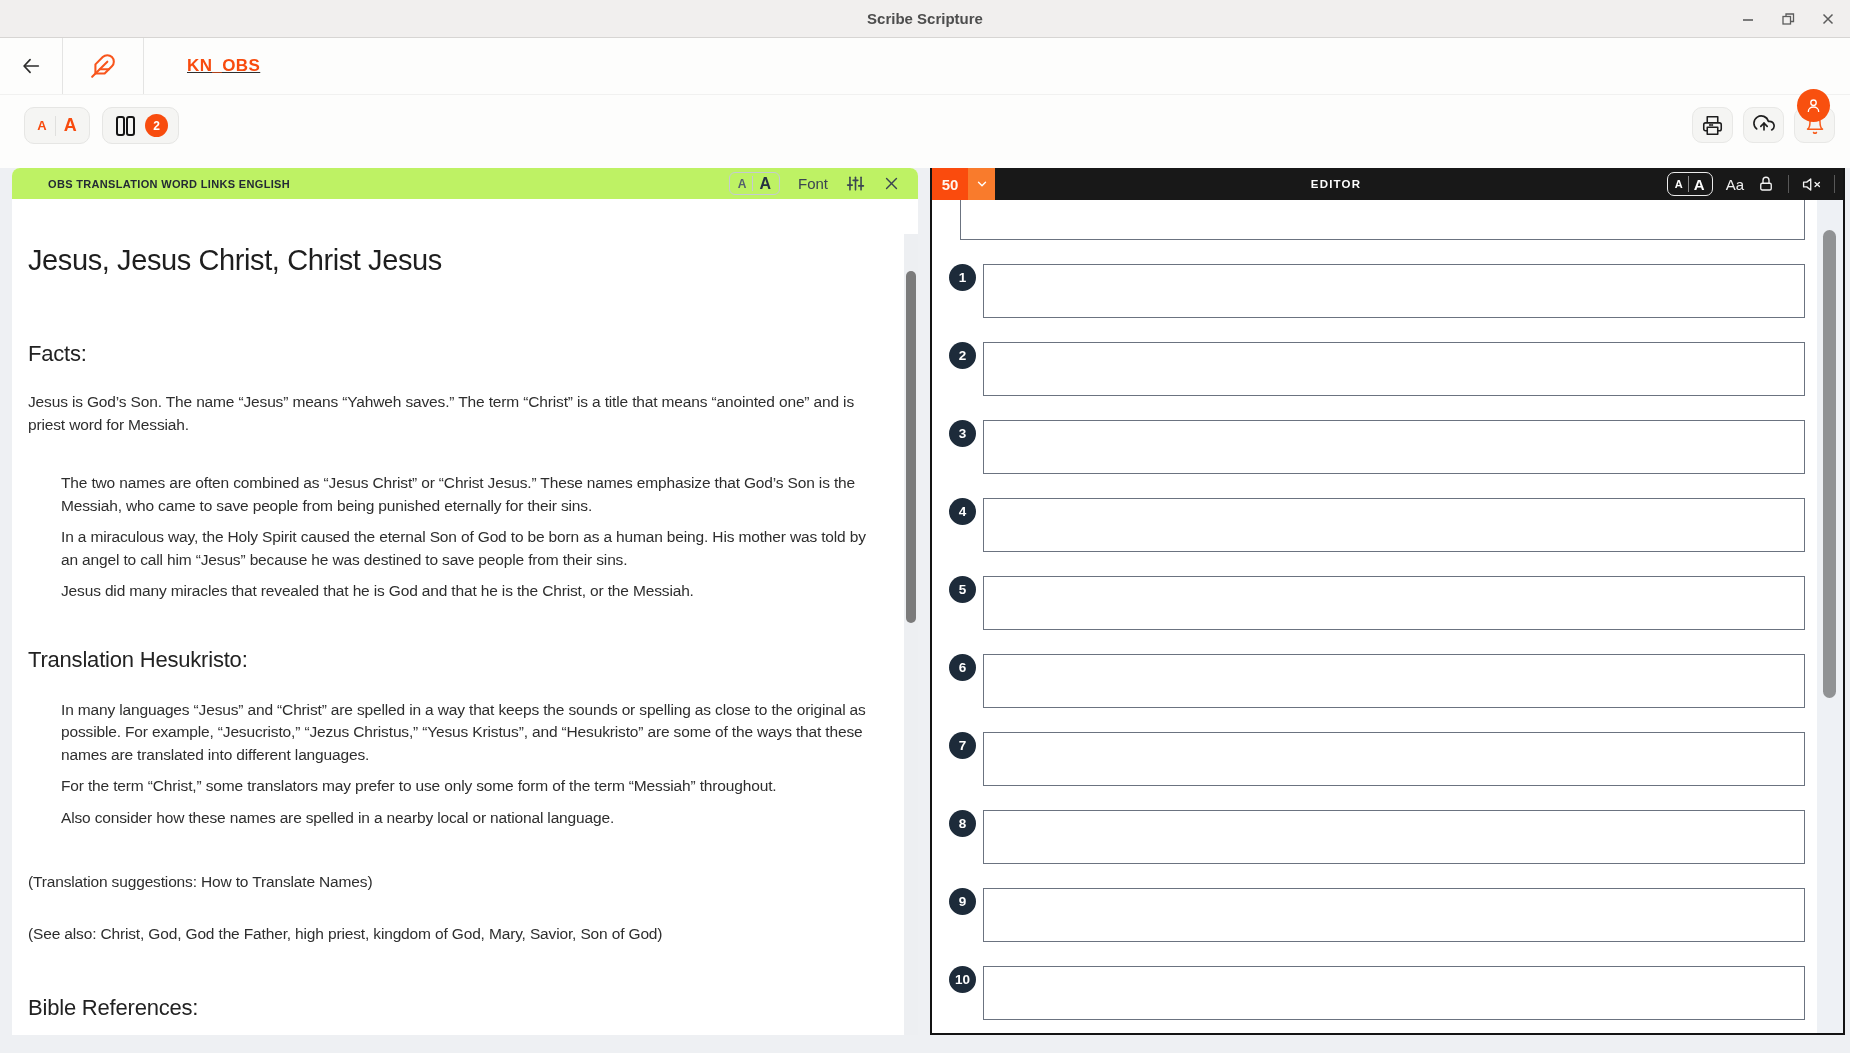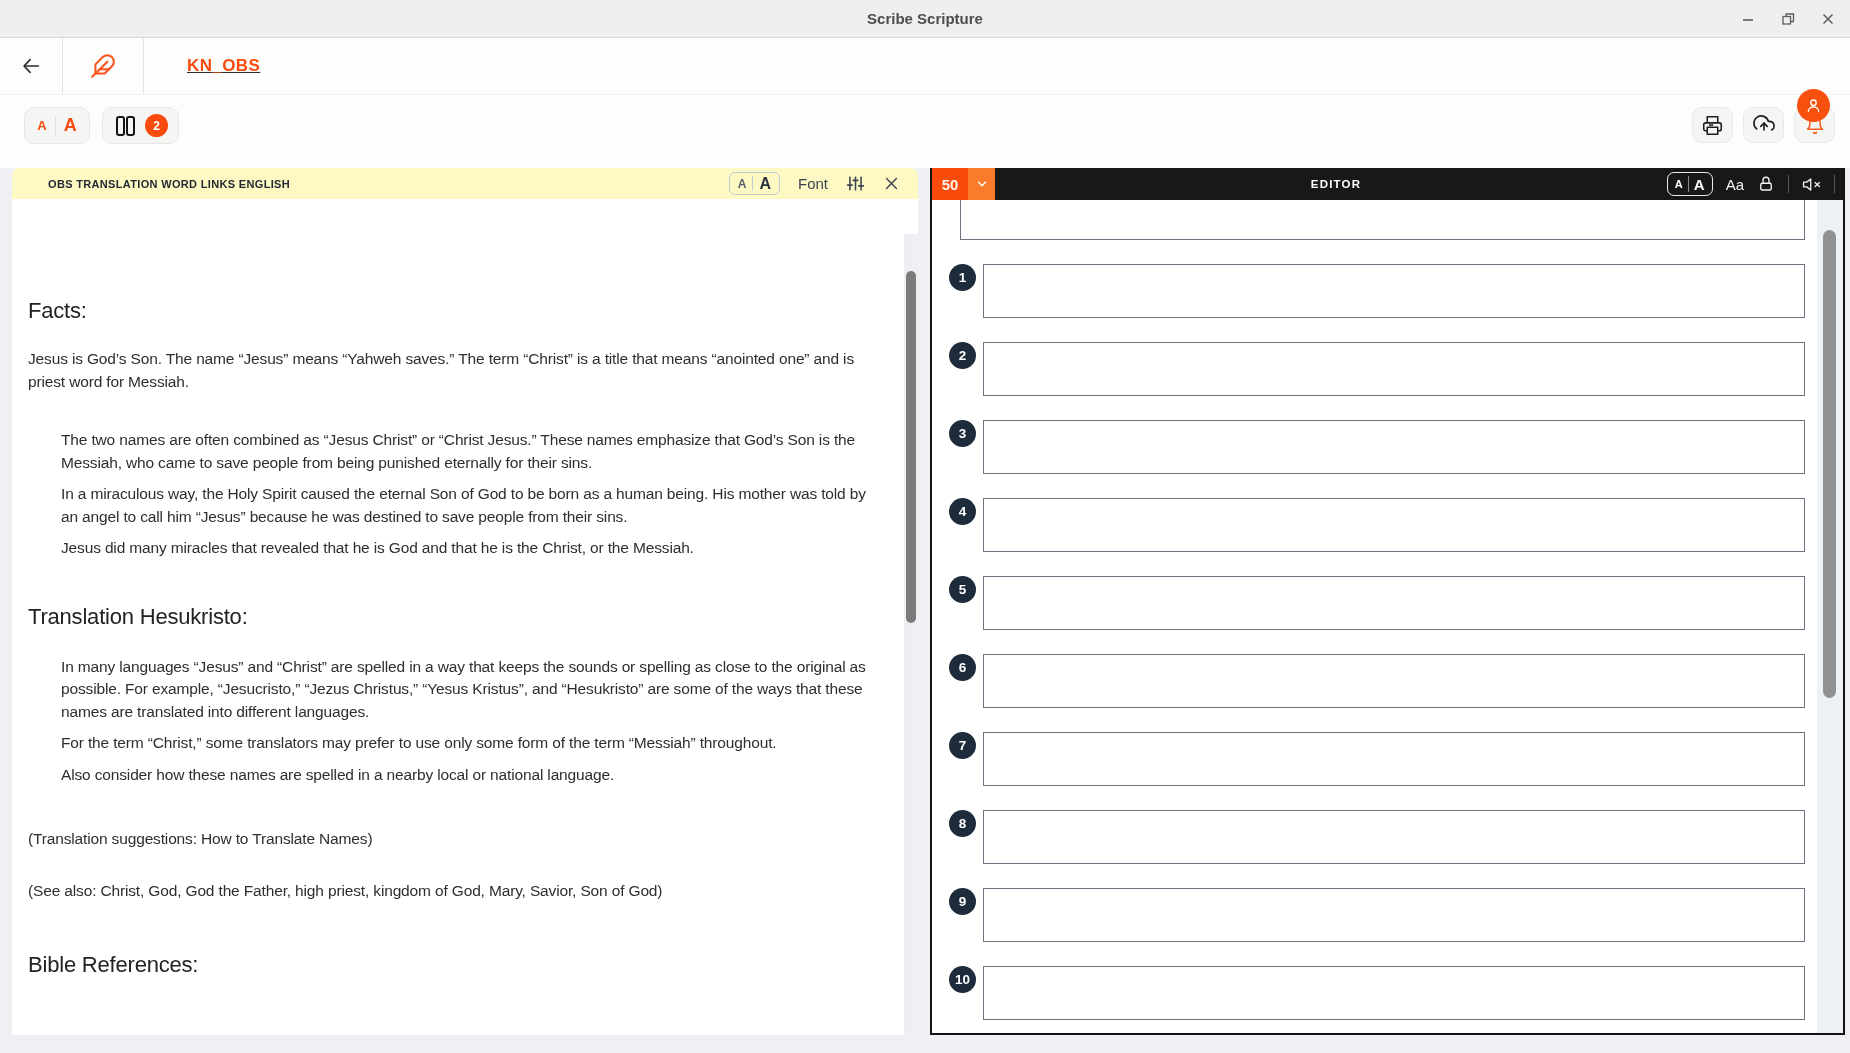--- a/index.html
+++ b/index.html
@@ -28,21 +28,21 @@
   .fs-small { color:#f84b0e; font-weight:bold; font-size:13px; padding:0 8px; }
   .fs-div { width:1px; height:20px; background:#e0e0de; }
   .fs-large { color:#f84b0e; font-weight:bold; font-size:18px; padding:0 8px; }
   .panes-group { margin-left:12px; padding:0 10px; gap:8px; }
   .badge { width:23px; height:23px; border-radius:50%; background:#f84c0e; color:#fff; font-size:12px; font-weight:bold; display:flex; align-items:center; justify-content:center; }
   .toolbar-right { margin-left:auto; display:flex; gap:10px; }
   .icon-btn { width:41px; height:36px; background:#f5f5f3; border:1px solid #e8e8e6; border-radius:10px; display:flex; align-items:center; justify-content:center; cursor:pointer; }
 
   
   .res-panel { position:absolute; left:12px; top:168px; width:906px; height:867px; background:#fff; border-radius:8px 8px 0 0; overflow:hidden; }
-  .res-header { height:31px; background:#fef9c3; display:flex; align-items:center; padding:0 18px 0 36px; }
+  .res-header { height:31px; background:#bef264; display:flex; align-items:center; padding:0 18px 0 36px; }
   .res-title { font-size:11px; font-weight:bold; color:#232a34; letter-spacing:.03em; }
   .res-controls { margin-left:auto; display:flex; align-items:center; gap:18px; }
   .aa-box { display:flex; align-items:center; border:1px solid #c4cad2; border-radius:6px; height:23px; padding:0 2px; cursor:pointer; }
   .aa-box .sA { font-size:12px; color:#55606e; font-weight:600; padding:0 6px; }
   .aa-box .bdiv { width:1px; height:15px; background:#c4cad2; }
   .aa-box .lA { font-size:16px; color:#273142; font-weight:bold; padding:0 6px; }
   .res-font-label { font-size:15px; color:#3a4451; cursor:pointer; }
   .res-nav { height:36px; position:relative; display:flex; align-items:center; }
   .nav-chevron { position:absolute; top:0; height:36px; width:40px; display:flex; align-items:center; justify-content:center; cursor:pointer; color:#15181d; }
   .nav-left { left:8px; } .nav-right { right:16px; }
@@ -205,20 +205,21 @@
           <svg width="17" height="17" viewBox="0 0 24 24" fill="none" stroke="#3a4451" stroke-width="2" stroke-linecap="round">
               <line x1="5" y1="5" x2="19" y2="19"></line>
               <line x1="19" y1="5" x2="5" y2="19"></line>
             </svg>
         </span>
       </div>
     </div>
 
 
     <div class="res-content">
+      <h1>Jesus, Jesus Christ, Christ Jesus</h1>
       <h2 class="h-facts">Facts:</h2>
       <p class="p-intro">Jesus is God’s Son. The name “Jesus” means “Yahweh saves.” The term “Christ” is a title that means “anointed one” and is priest word for Messiah.</p>
       <div class="indent">
         <p>The two names are often combined as “Jesus Christ” or “Christ Jesus.” These names emphasize that God’s Son is the Messiah, who came to save people from being punished eternally for their sins.</p>
         <p>In a miraculous way, the Holy Spirit caused the eternal Son of God to be born as a human being. His mother was told by an angel to call him “Jesus” because he was destined to save people from their sins.</p>
         <p>Jesus did many miracles that revealed that he is God and that he is the Christ, or the Messiah.</p>
       </div>
       <h2 class="h-sugg">Translation Hesukristo:</h2>
       <div class="indent indent-sugg">
         <p>In many languages “Jesus” and “Christ” are spelled in a way that keeps the sounds or spelling as close to the original as possible. For example, “Jesucristo,” “Jezus Christus,” “Yesus Kristus”, and “Hesukristo” are some of the ways that these names are translated into different languages.</p>

